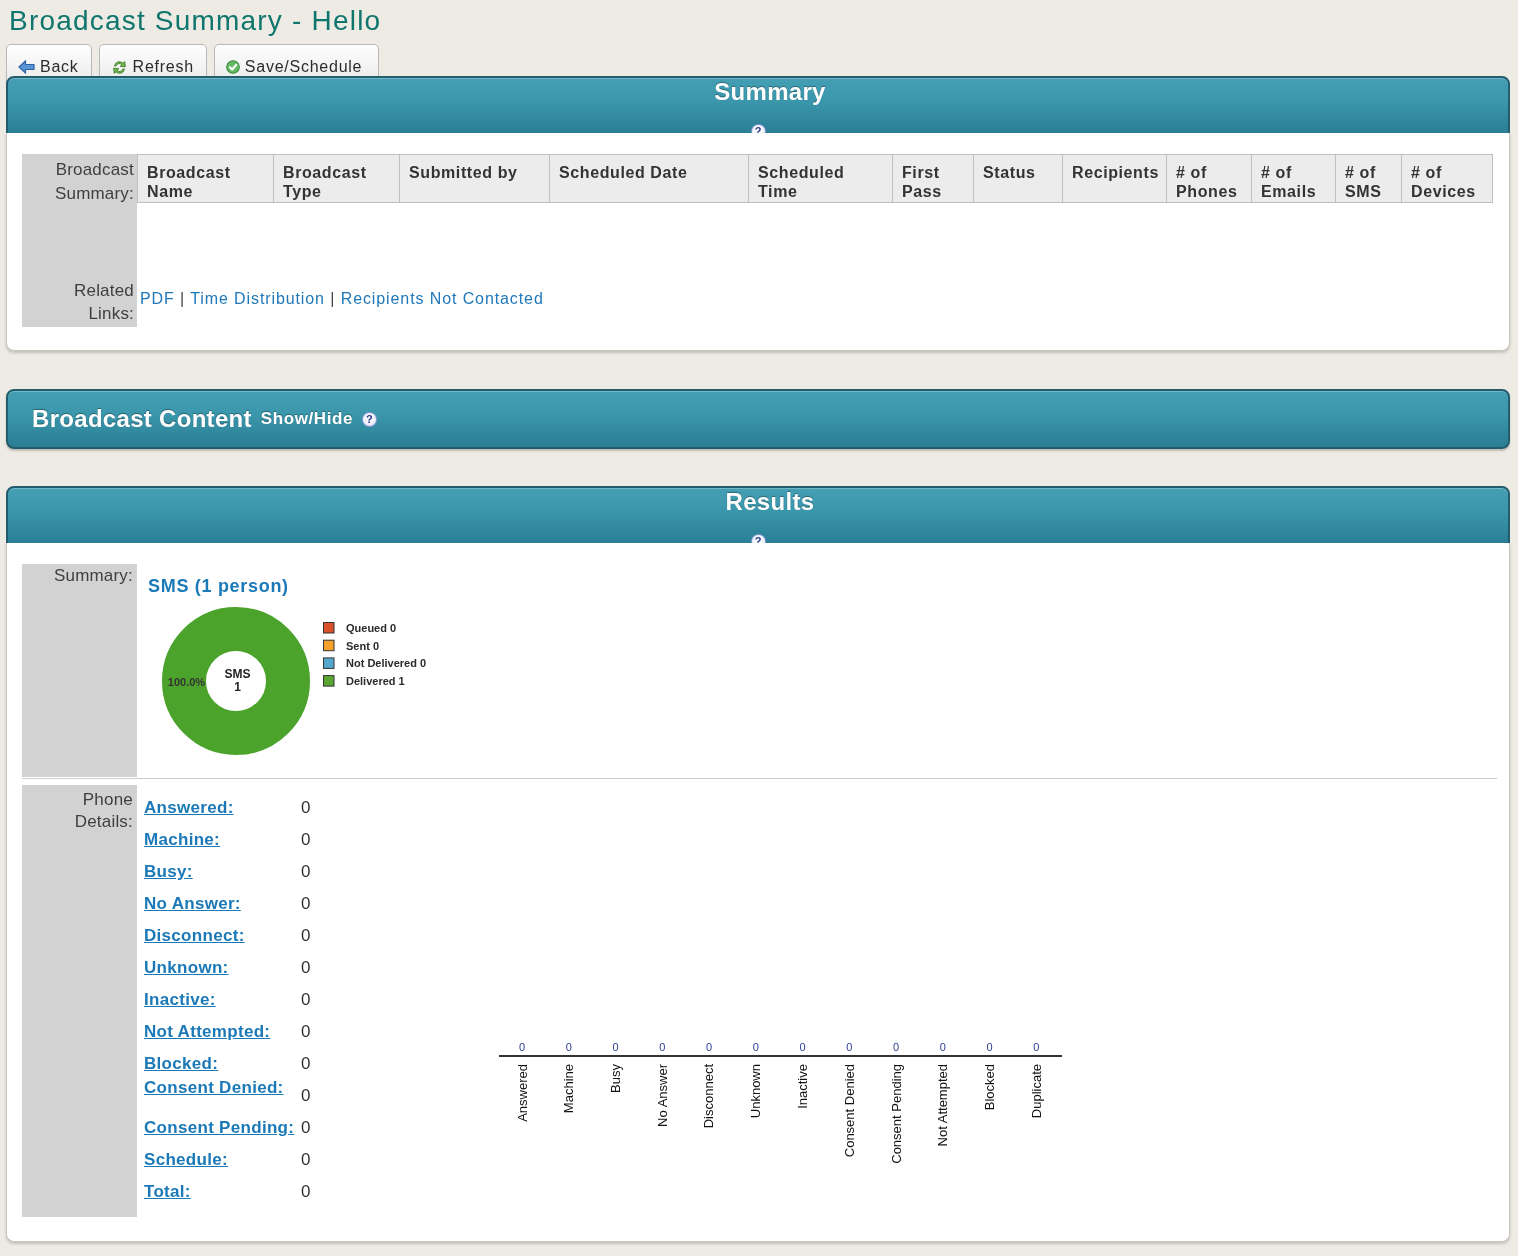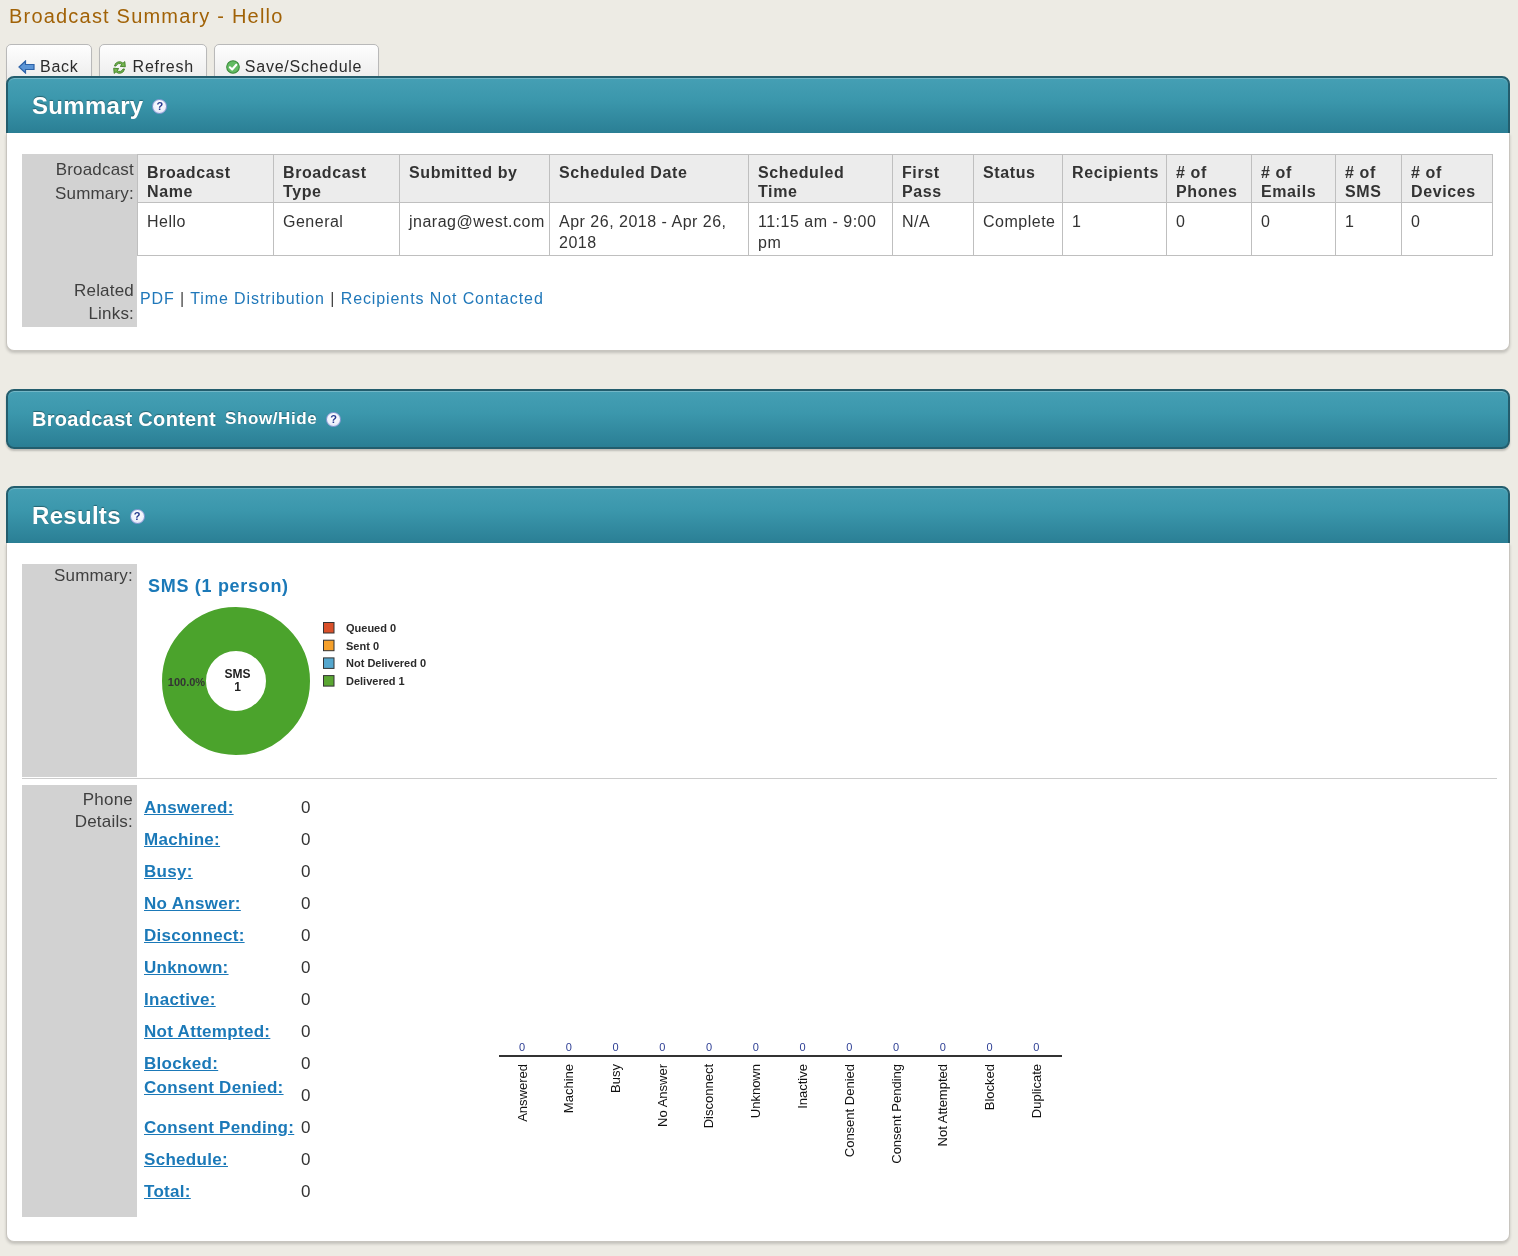--- a/index.html
+++ b/index.html
@@ -8,21 +8,21 @@
   background:#edebe4;
   font-family:"Liberation Sans", sans-serif;
   position:relative;
   overflow:hidden;
 }
 .abs { position:absolute; }
 
 
 #title {
   left:9px; top:5px;
-  font-size:20px; color:#a16207; letter-spacing:1.2px;text-align:center;
+  font-size:28px; color:#0f766e; letter-spacing:1.2px;text-align:center;
 }
 
 
 #btnrow { left:6px; top:44px; display:flex; gap:7px; }
 .btn {
   height:46px; display:inline-flex; align-items:center;
   padding:0 12px 0 11px;
   background:linear-gradient(180deg,#fefefe 0%,#f4f4f4 45%,#e8e8e6 100%);
   border:1px solid #b9b9b9; border-radius:5px;
   font-size:16px; color:#2b2b2b; letter-spacing:0.75px;
@@ -30,20 +30,21 @@
 }
 .btn svg { margin-right:5px; }
 
 
 .phead {
   position:absolute; left:0; top:0; width:100%; height:60px;
   background:linear-gradient(180deg,#459fb4 0%,#3b97ac 40%,#2a7e94 100%);
   border:2px solid #235d6d; border-radius:8px 8px 0 0;
   display:flex; align-items:center;
   box-shadow:inset 0 1px 0 rgba(255,255,255,0.25);
+  flex-direction:column;
 }
 .phead .ht {
   font-size:24px; font-weight:bold; color:#fff; margin-left:24px;
   letter-spacing:0.3px; text-shadow:0 -1px 1px rgba(0,0,0,0.35);
 }
 .pbody {
   position:absolute; left:0; width:100%;
   background:#fff;
   border-left:1px solid #c8c5bf; border-right:1px solid #c8c5bf; border-bottom:1px solid #c8c5bf;
   border-radius:0 0 8px 8px;
@@ -81,21 +82,21 @@
 a.blu { color:#2078ba; text-decoration:none; }
 
 
 #panel2 {
   left:6px; top:389px; width:1504px; height:60px;
   background:linear-gradient(180deg,#459fb4 0%,#3b97ac 40%,#2a7e94 100%);
   border:2px solid #235d6d; border-radius:8px;
   display:flex; align-items:center;
   box-shadow:inset 0 1px 0 rgba(255,255,255,0.25), 0 2px 2px rgba(0,0,0,0.2);
 }
-#panel2 .ht { font-size:20px; font-weight:bold; color:#fff; margin-left:24px; letter-spacing:0.3px; text-shadow:0 -1px 1px rgba(0,0,0,0.35); }
+#panel2 .ht { font-size:24px; font-weight:bold; color:#fff; margin-left:24px; letter-spacing:0.3px; text-shadow:0 -1px 1px rgba(0,0,0,0.35); }
 #panel2 .sh { font-size:17px; font-weight:bold; color:#fff; margin-left:9px; letter-spacing:0.6px; text-shadow:0 -1px 1px rgba(0,0,0,0.35); }
 
 
 #panel3 { left:6px; top:486px; width:1504px; height:756px; }
 #p3body { top:57px; height:699px; }
 #p3side1 { left:15px; top:21px; width:115px; height:213px; }
 #p3side1 .lbl1 { text-align:right; padding:2px 4px 0 0; font-size:17px; color:#3f3f3f; letter-spacing:0.2px; }
 #p3side2 { left:15px; top:242px; width:115px; height:432px; }
 #p3side2 .lbl1 { text-align:right; padding:4px 4px 0 0; font-size:17px; line-height:22px; color:#3f3f3f; letter-spacing:0.2px; }
 
@@ -160,34 +161,20 @@
             <th>Submitted by</th>
             <th>Scheduled Date</th>
         <th>Scheduled<br>Time</th>
             <th>First<br>Pass</th>
             <th>Status</th>
             <th>Recipients</th>
         <th># of<br>Phones</th>
             <th># of<br>Emails</th>
             <th># of<br>SMS</th>
             <th># of<br>Devices</th>
-      </tr>
-      <tr>
-        <td>Hello</td>
-            <td>General</td>
-            <td>jnarag@west.com</td>
-            <td>Apr 26, 2018 - Apr 26, 2018</td>
-        <td>11:15 am - 9:00 pm</td>
-            <td>N/A</td>
-            <td>Complete</td>
-            <td>1</td>
-        <td>0</td>
-            <td>0</td>
-            <td>1</td>
-            <td>0</td>
       </tr>
     </tbody>
       </table>
     <div id="relrow"><a class="blu" href="#">PDF</a> | <a class="blu" href="#">Time Distribution</a> | <a class="blu" href="#">Recipients Not Contacted</a></div>
   </div>
 </div>
 
 <div class="abs" id="panel2">
   <span class="ht">Broadcast Content</span><span class="sh">Show/Hide</span>&nbsp;&nbsp;<span class="help">?</span>
 </div>

